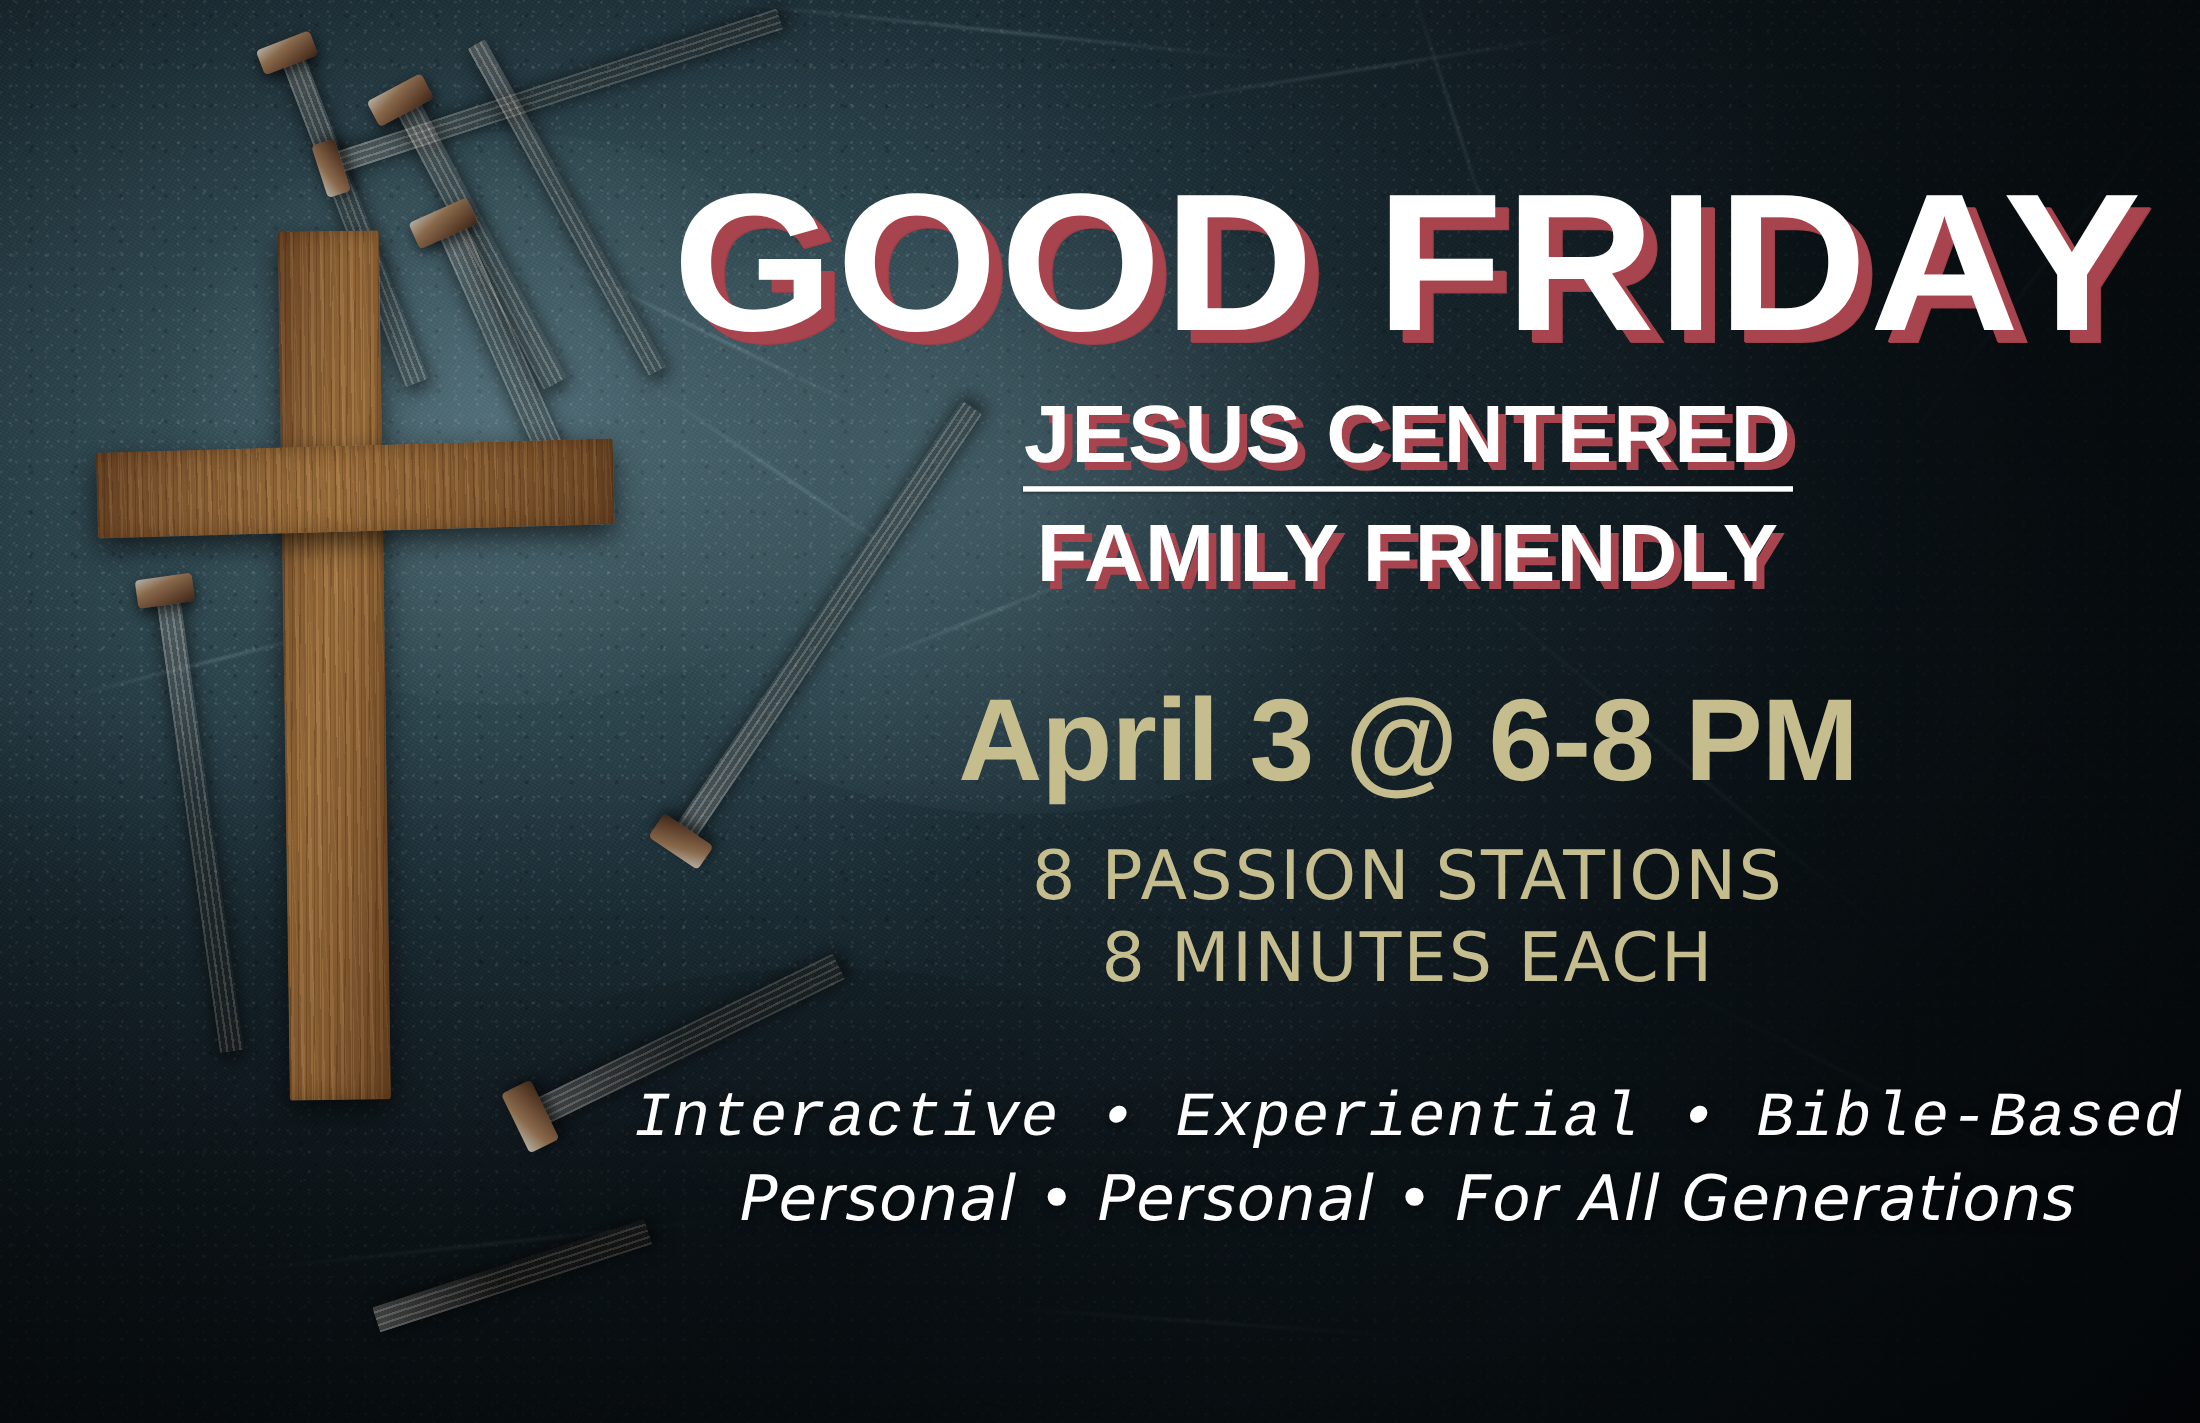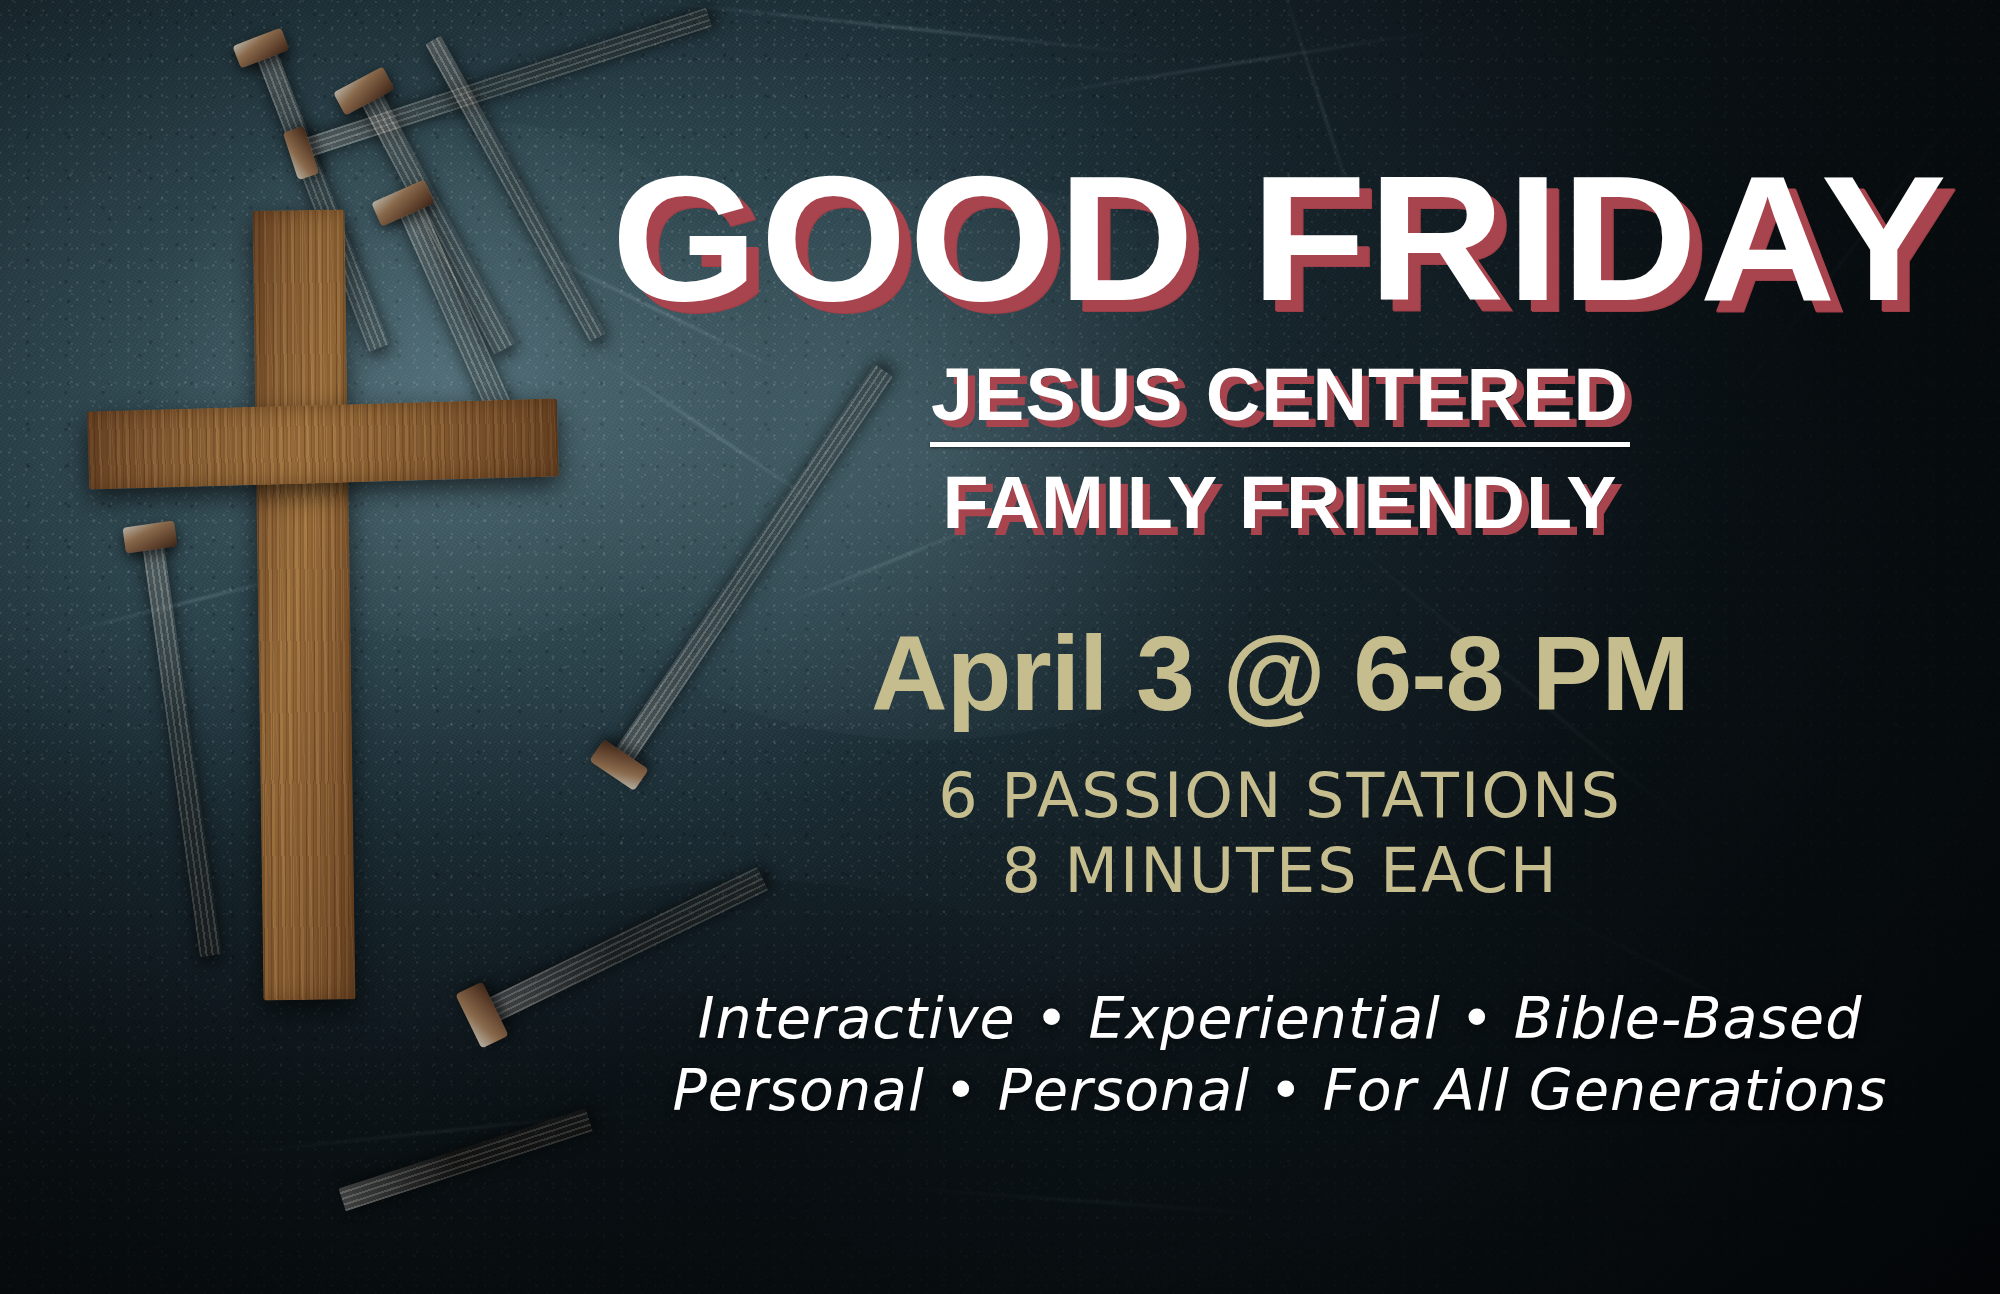--- a/index.html
+++ b/index.html
@@ -187,21 +187,21 @@
     font-family:"DejaVu Sans", sans-serif;
     font-style:italic;
     font-weight:400;
     font-size:57px;
     line-height:1;
     letter-spacing:1px;
     color:#ffffff;
     white-space:nowrap;
     text-shadow:0 3px 10px rgba(0,0,0,.55);
   }
-  .tagline1{ top:990px; }
+  .tagline1{ top:990px;font-family:Liberation Mono, monospace; }
   .tagline2{ top:1062px; }
 </style>
 </head>
 <body>
 
 <div id="poster">
 
   <div class="bg-base"></div>
 
   <div class="bg-streaks">
@@ -295,21 +295,21 @@
     <div class="headline">GOOD FRIDAY</div>
 
     <div class="sub1">JESUS CENTERED</div>
 
     <div class="divider"></div>
 
     <div class="sub2">FAMILY FRIENDLY</div>
 
     <div class="datetime">April 3 @ 6-8 PM</div>
 
-    <div class="detail detail1">6 PASSION STATIONS</div>
+    <div class="detail detail1">8 PASSION STATIONS</div>
     <div class="detail detail2">8 MINUTES EACH</div>
 
     <div class="tagline tagline1">Interactive • Experiential • Bible-Based</div>
     <div class="tagline tagline2">Personal • Personal • For All Generations</div>
 
   </div>
 
 </div>
 
 </body></html>

